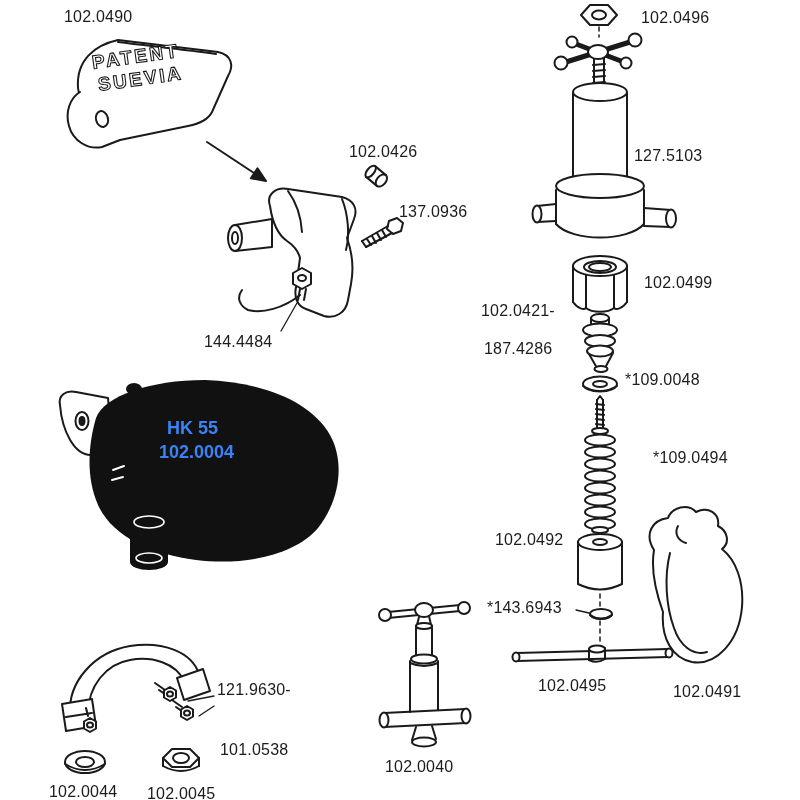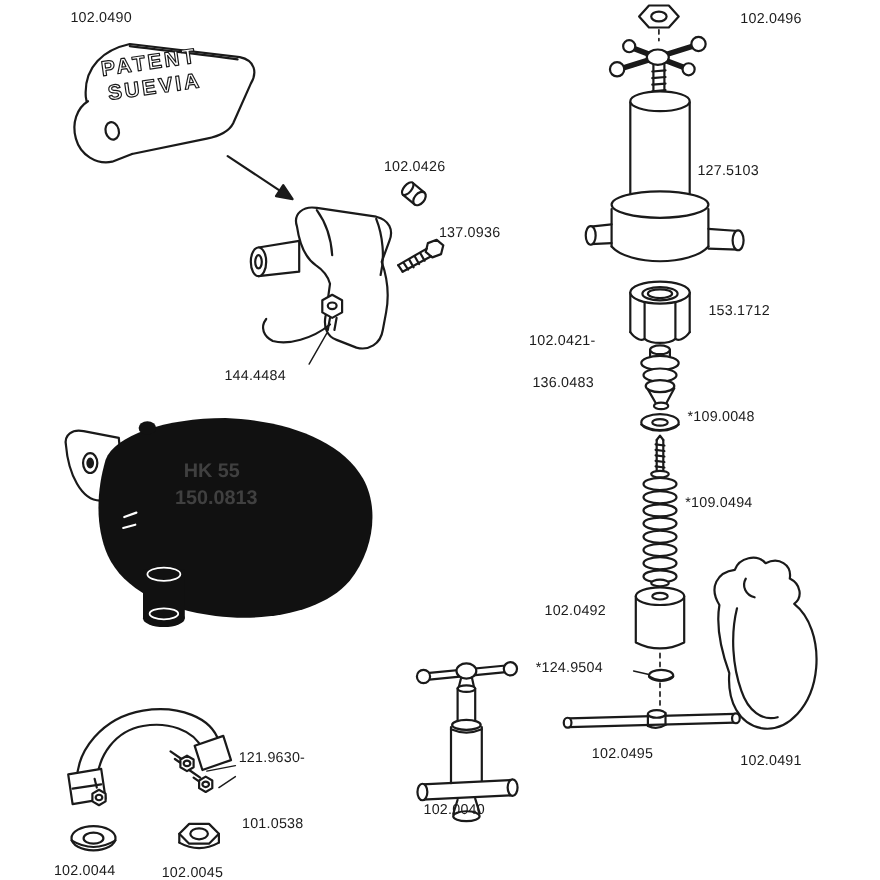--- a/index.html
+++ b/index.html
@@ -1,20 +1,20 @@
 <!DOCTYPE html>
 <html><head>
 <meta charset="utf-8">
 <style>
   html,body{margin:0;padding:0;background:#fff;}
   body{width:800px;height:800px;font-family:"Liberation Sans",sans-serif;}
   .stage{position:relative;width:800px;height:800px;overflow:hidden;background:#fff;}
   .stage > svg{position:absolute;left:0;top:0;}
-  .lbl{position:absolute;font-size:13px;color:#1c1c1c;white-space:nowrap;letter-spacing:.2px;}
-  .bowl-text{position:absolute;color:#404040;font-weight:bold;font-size:18px;white-space:nowrap;}
+  .lbl{position:absolute;font-size:16px;color:#1c1c1c;white-space:nowrap;letter-spacing:.2px;}
+  .bowl-text{position:absolute;color:#3b82f6;font-weight:bold;font-size:18px;white-space:nowrap;}
 </style>
 </head>
 <body>
 
 <div class="stage">
 
 <svg width="800" height="800" viewBox="0 0 800 800">
   <g stroke="#1a1a1a" stroke-width="2" fill="none" stroke-linecap="round" stroke-linejoin="round">
 
     <g>
@@ -266,33 +266,33 @@
 
   </g>
 </svg>
 
 <div class="lbl" style="left:64px;top:8px">102.0490</div>
 <div class="lbl" style="left:349px;top:143px">102.0426</div>
 <div class="lbl" style="left:399px;top:203px">137.0936</div>
 <div class="lbl" style="left:204px;top:333px">144.4484</div>
 
 <div class="bowl-text" style="left:167px;top:418px">HK 55</div>
-<div class="bowl-text" style="left:159px;top:442px">150.0813</div>
-
-<div class="lbl" style="left:673px;top:9px">102.0496</div>
+<div class="bowl-text" style="left:159px;top:442px">102.0004</div>
+
+<div class="lbl" style="left:641px;top:9px">102.0496</div>
 <div class="lbl" style="left:634px;top:147px">127.5103</div>
-<div class="lbl" style="left:644px;top:274px">153.1712</div>
+<div class="lbl" style="left:644px;top:274px">102.0499</div>
 <div class="lbl" style="left:481px;top:302px">102.0421-</div>
-<div class="lbl" style="left:484px;top:340px">136.0483</div>
+<div class="lbl" style="left:484px;top:340px">187.4286</div>
 <div class="lbl" style="left:625px;top:371px">*109.0048</div>
-<div class="lbl" style="left:623px;top:449px">*109.0494</div>
-<div class="lbl" style="left:495px;top:547px">102.0492</div>
-<div class="lbl" style="left:487px;top:599px">*124.9504</div>
+<div class="lbl" style="left:653px;top:449px">*109.0494</div>
+<div class="lbl" style="left:495px;top:531px">102.0492</div>
+<div class="lbl" style="left:487px;top:599px">*143.6943</div>
 <div class="lbl" style="left:538px;top:677px">102.0495</div>
 <div class="lbl" style="left:673px;top:683px">102.0491</div>
 
 <div class="lbl" style="left:217px;top:681px">121.9630-</div>
 <div class="lbl" style="left:220px;top:741px">101.0538</div>
 <div class="lbl" style="left:49px;top:783px">102.0044</div>
 <div class="lbl" style="left:147px;top:785px">102.0045</div>
-<div class="lbl" style="left:385px;top:728px">102.0040</div>
+<div class="lbl" style="left:385px;top:758px">102.0040</div>
 
 </div>
 
 </body></html>

